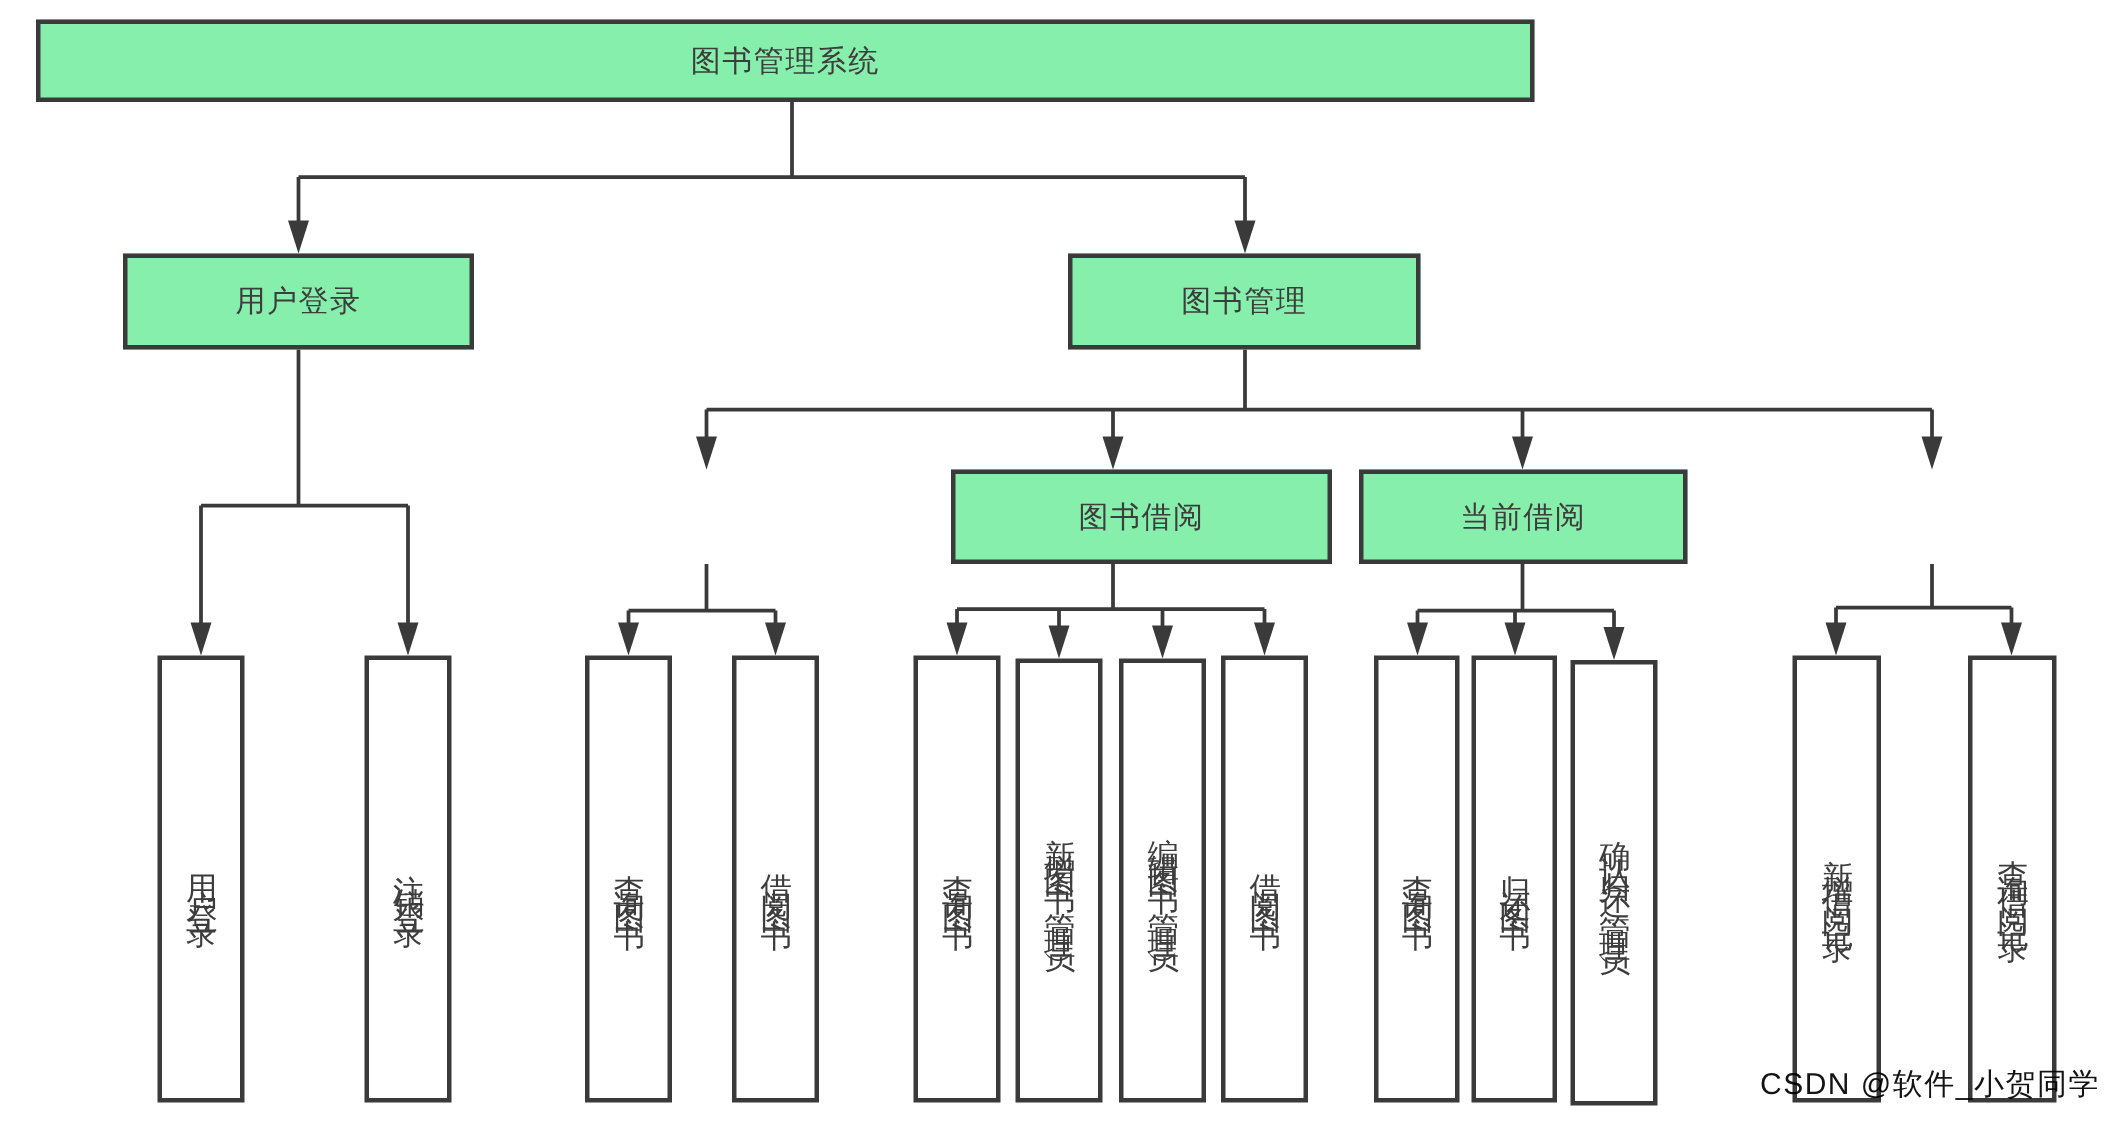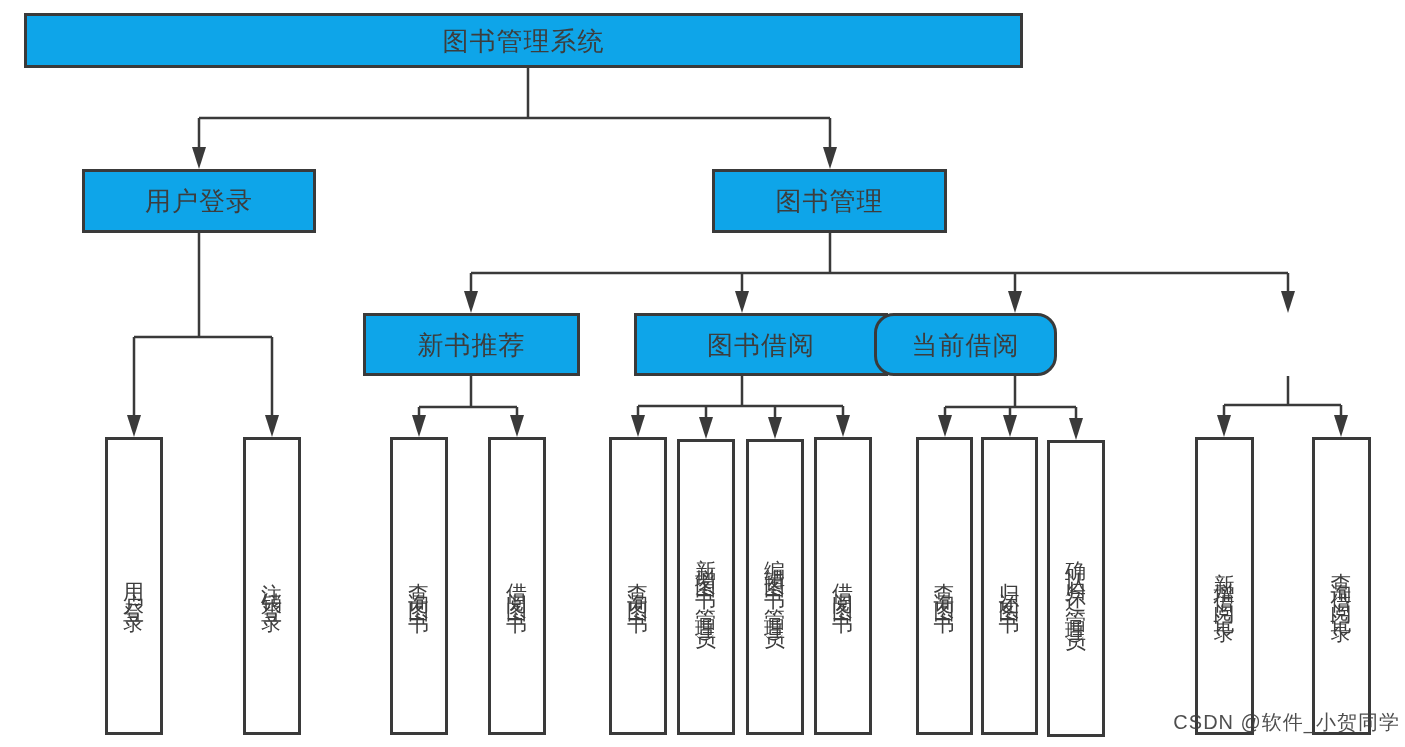--- a/index.html
+++ b/index.html
@@ -22,27 +22,27 @@
   .connector-layer {
     position: absolute;
     left: 0;
     top: 0;
     width: 1405px;
     height: 747px;
   }
   .node {
     position: absolute;
     box-sizing: border-box;
-    background: #0ea5e9;
+    background: #86efac;
     border: 3px solid #3a3a3a;
     color: #3d3d3d;
     display: flex;
     align-items: center;
     justify-content: center;
-    font-size: 26px;
+    font-size: 20px;
     letter-spacing: 1px;
     line-height: 1;
   }
   .pillar {
     position: absolute;
     box-sizing: border-box;
     background: #ffffff;
     border: 3px solid #3a3a3a;
     color: #3d3d3d;
     display: flex;
@@ -56,31 +56,31 @@
     letter-spacing: 10px;
     line-height: 1;
     white-space: nowrap;
   }
   .watermark {
     position: absolute;
     right: 5px;
     top: 709px;
     font-size: 20px;
     letter-spacing: 1px;
-    color: #404040;
+    color: #000000;
     opacity: 0.92;
     pointer-events: none;
   }
   
   #n-root        { left: 24px;   top: 13px;  width: 999px; height: 55px; }
   #n-user-login  { left: 82px;   top: 169px; width: 234px; height: 64px; }
   #n-book-mgmt   { left: 712px;  top: 169px; width: 235px; height: 64px; justify-content: center; }
   #n-nbr         { left: 363px;  top: 313px; width: 217px; height: 63px; }
   #n-bb          { left: 634px;  top: 313px; width: 254px; height: 63px; }
-  #n-cb          { left: 874px;  top: 313px; width: 183px; height: 63px; border-radius: 20px; }
+  #n-cb          { left: 906px;  top: 313px; width: 219px; height: 63px; }
   #n-br          { left: 1181px; top: 313px; width: 215px; height: 63px; }
 
   #p-user-login  { left: 105px;  top: 437px; width: 58px; height: 298px; }
   #p-logout      { left: 243px;  top: 437px; width: 58px; height: 298px; }
   #p-nbr-query   { left: 390px;  top: 437px; width: 58px; height: 298px; }
   #p-nbr-borrow  { left: 488px;  top: 437px; width: 58px; height: 298px; }
   #p-bb-query    { left: 609px;  top: 437px; width: 58px; height: 298px; }
   #p-bb-add      { left: 677px;  top: 439px; width: 58px; height: 296px; }
   #p-bb-edit     { left: 746px;  top: 439px; width: 58px; height: 296px; }
   #p-bb-borrow   { left: 814px;  top: 437px; width: 58px; height: 298px; }
@@ -146,23 +146,20 @@
     <span>图书管理系统</span>
   </div>
 
   <div class="node" id="n-user-login">
     <span>用户登录</span>
   </div>
   <div class="node" id="n-book-mgmt">
     <span>图书管理</span>
   </div>
 
-  <div class="node" id="n-nbr">
-    <span>新书推荐</span>
-  </div>
   <div class="node" id="n-bb">
     <span>图书借阅</span>
   </div>
   <div class="node" id="n-cb">
     <span>当前借阅</span>
   </div>
 
   <div class="pillar" id="p-user-login">
     <span class="vtext">用户登录</span>
   </div>

